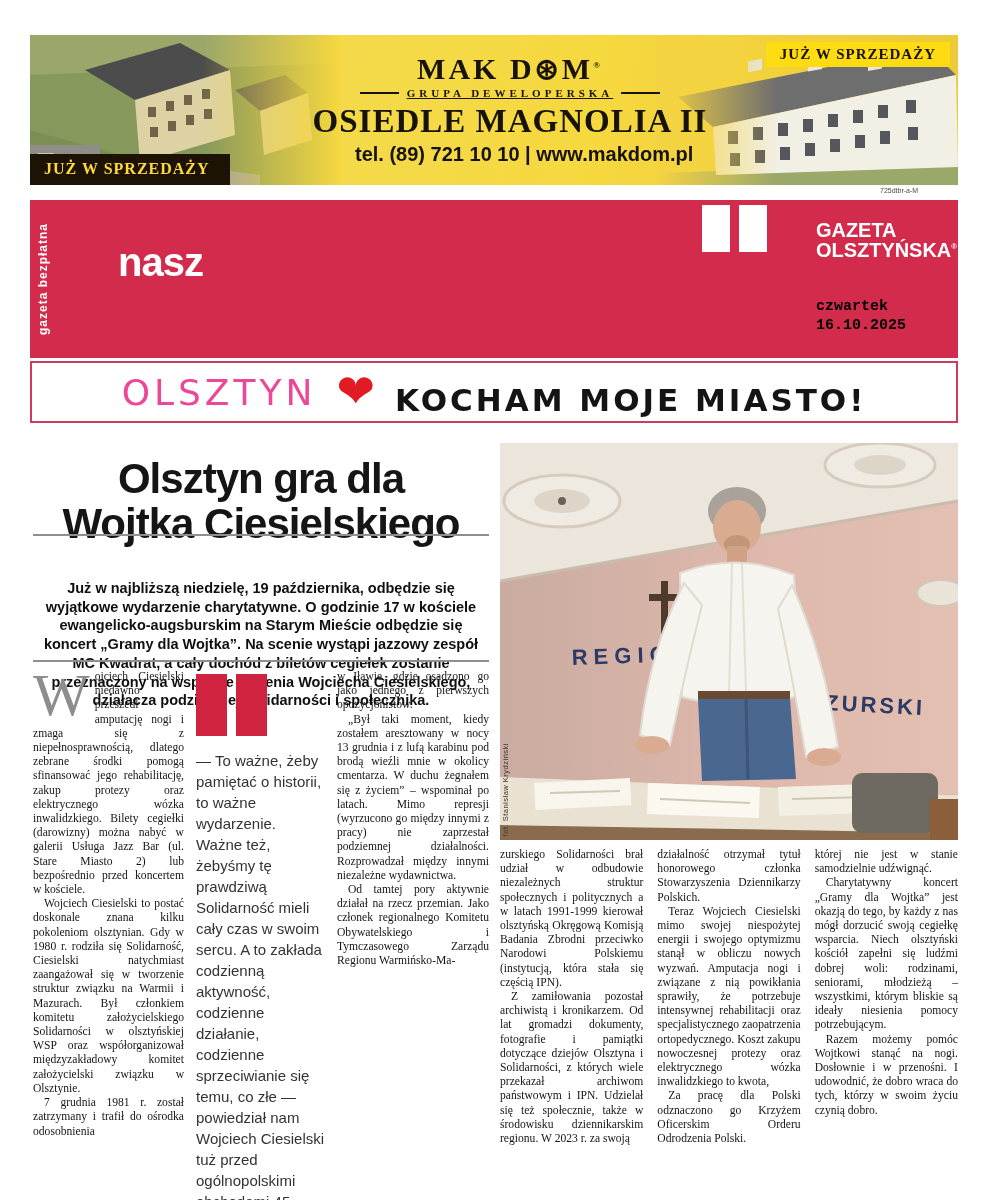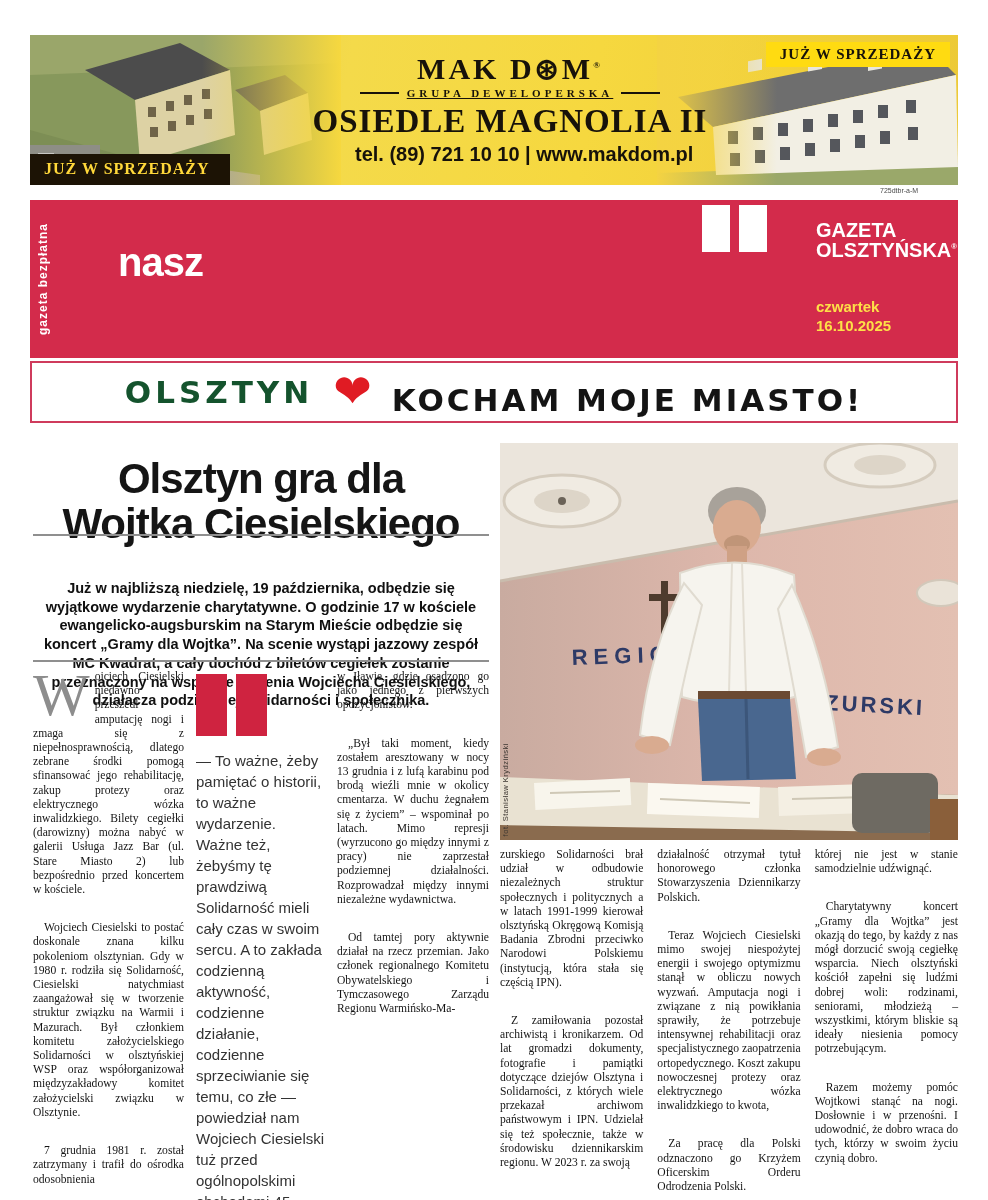--- a/index.html
+++ b/index.html
@@ -33,41 +33,41 @@
   .vert{writing-mode:vertical-rl;transform:rotate(180deg);}
   .gazeta-bezplatna{position:absolute;left:6px;top:0;height:100%;display:flex;align-items:center;color:#ffffff;font-family:"Liberation Sans",sans-serif;font-weight:700;font-size:12px;letter-spacing:1px;}
   .nasz{position:absolute;left:88px;top:6px;color:#fff;font-family:"Liberation Sans",sans-serif;font-weight:800;font-size:40px;letter-spacing:-1px;line-height:1;margin-top:36px;}
   .big-title{position:absolute;left:66px;top:34px;font-family:"Liberation Sans",sans-serif;font-weight:800;font-size:96px;letter-spacing:-5px;line-height:1.1;white-space:nowrap;}
   .big-title .main{color:#ffffff;}
   .big-title .dot{display:inline-block;width:24px;height:24px;border-radius:50%;background:#6f6f6f;margin:0 2px 4px 6px;}
   .big-title .pl{color:#e2758b;}
   .logo-bar{position:absolute;top:5px;width:28px;height:47px;background:#ffffff;}
   .gazeta-olsz{position:absolute;left:786px;top:20px;color:#fff;font-family:"Liberation Sans",sans-serif;font-weight:800;font-size:21px;line-height:0.95;transform:scaleX(0.95);transform-origin:left;}
   .gazeta-olsz .reg{font-size:8px;vertical-align:super;}
-  .masthead-date{position:absolute;left:786px;top:98px;color:#fde047;font-family:Liberation Sans, sans-serif;font-weight:700;font-size:15px;line-height:1.25;}
+  .masthead-date{position:absolute;left:786px;top:98px;color:#000000;font-family:Liberation Mono, monospace;font-weight:700;font-size:15px;line-height:1.25;}
 
   
   .strip{left:30px;top:361px;width:924px;height:58px;border:2px solid #cf3b5c;display:flex;align-items:center;justify-content:center;gap:20px;background:#fff;}
-  .strip .city{color:#14532d;font-family:"DejaVu Sans",sans-serif;font-weight:700;font-size:31px;letter-spacing:4px;}
+  .strip .city{color:#ec4899;font-family:"DejaVu Sans",sans-serif;font-weight:400;font-size:36px;letter-spacing:4px;}
   .strip .heart{color:#e01b23;font-size:46px;line-height:1;}
   .strip .slogan{color:#141414;font-family:"DejaVu Sans",sans-serif;font-weight:700;font-size:31px;letter-spacing:3px;margin-top:16px;}
 
   
   .headline{left:33px;top:438px;width:456px;text-align:center;font-family:"Liberation Sans",sans-serif;font-weight:800;font-size:42px;line-height:1.07;color:#151515;letter-spacing:-1px;margin-top:19px;}
   .rule1{left:33px;top:534px;width:456px;height:2px;background:#8f8f8f;}
   .lead{left:33px;top:543px;width:456px;text-align:center;font-family:"Liberation Sans",sans-serif;font-weight:700;font-size:14.5px;line-height:18.7px;color:#101010;margin-top:36px;}
   .rule2{left:33px;top:660px;width:456px;height:2px;background:#8f8f8f;}
 
   
   .cols-left{left:33px;top:670px;width:456px;height:528px;display:flex;gap:12px;}
   .bodycol{font-size:11.6px;line-height:14.2px;text-align:justify;color:#141414;}
   .col1{width:151px;}
   .col3{width:152px;}
   .bodycol p{margin:0;}
-  .bodycol p.ind{text-indent:11px;margin-top:24px;}
+  .bodycol p.ind{text-indent:11px;}
   .dropcap{float:left;font-size:60px;line-height:46px;color:#8d8d8d;font-family:"Liberation Serif",serif;margin:2px 5px 0 0;}
   .quotecol{width:129px;font-family:"Liberation Sans",sans-serif;}
   .qblocks{display:flex;gap:9px;margin:4px 0 14px 0;}
   .qblock{width:31px;height:62px;background:#cf2340;}
   .qtext{font-size:15px;line-height:21px;color:#333333;}
 
   
   .photo{left:500px;top:443px;width:458px;height:397px;overflow:hidden;background:#d9b2a6;}
   .photo svg{display:block;}
   .credit{position:absolute;left:1px;bottom:4px;font-family:"Liberation Sans",sans-serif;font-size:7.5px;color:#3c3631;letter-spacing:0.5px;}

